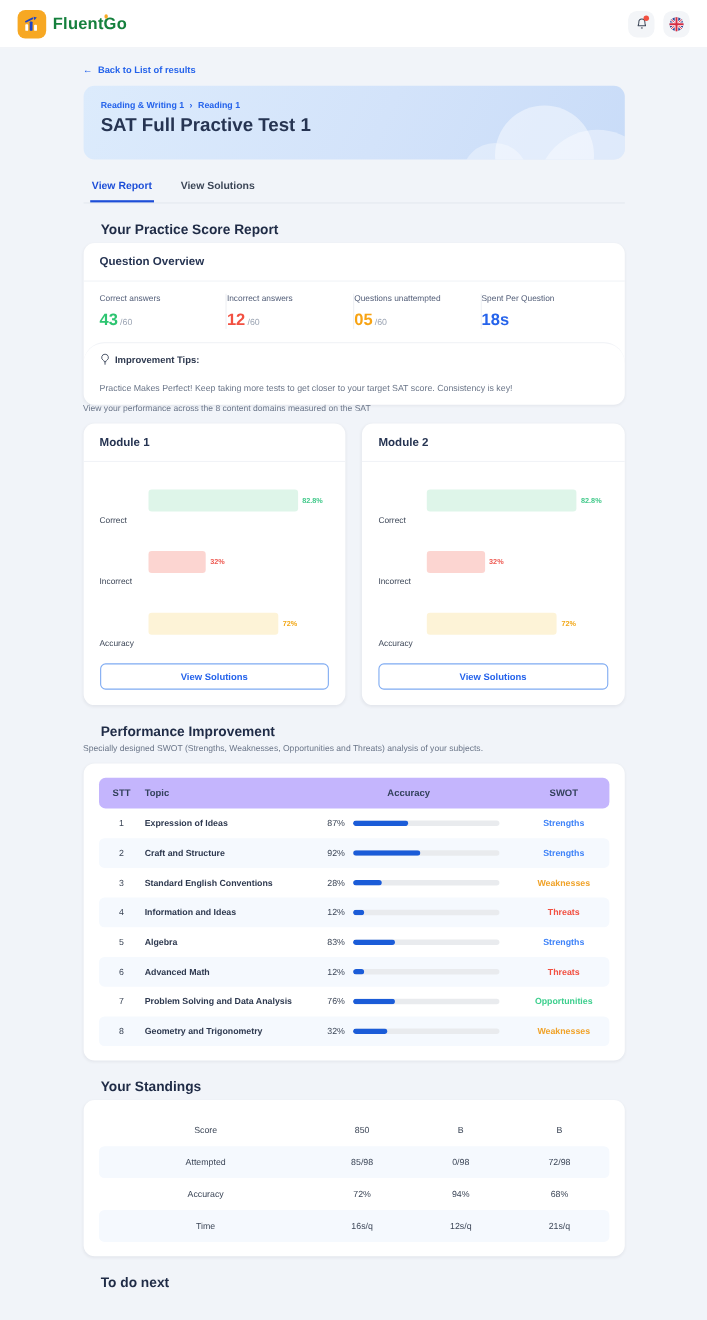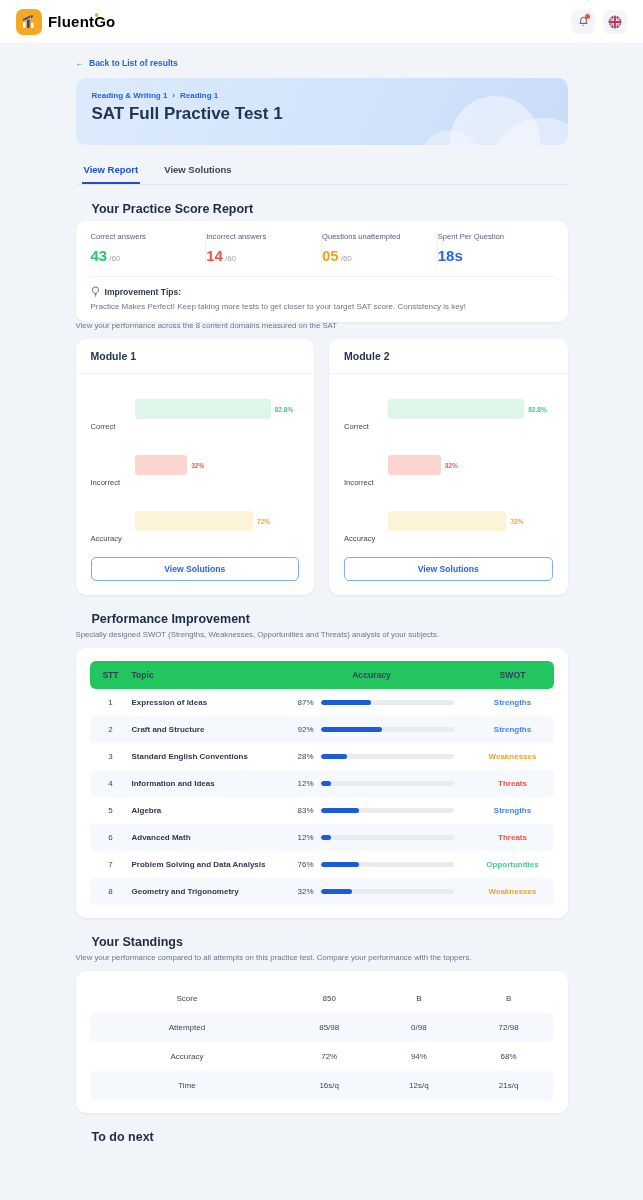--- a/index.html
+++ b/index.html
@@ -8,21 +8,21 @@
     background:#f1f4f9;
     font-family:"Liberation Sans", sans-serif;
     color:#263452;
   }
   
   .topbar{height:44px;background:#fff;border-bottom:1px solid #edf0f5;
     display:flex;align-items:center;justify-content:space-between;padding:0 16px;}
   .brand{display:flex;align-items:center;gap:6px;cursor:pointer;}
   .logo-badge{width:26px;height:26px;border-radius:7px;background:#f7a823;
     display:flex;align-items:center;justify-content:center;}
-  .brand-text{font-size:15px;font-weight:bold;color:#000000;letter-spacing:.2px;position:relative;}
+  .brand-text{font-size:15px;font-weight:bold;color:#15803d;letter-spacing:.2px;position:relative;}
   .brand-text::after{content:"";position:absolute;width:3.5px;height:3.5px;border-radius:50%;
     background:#f7a823;top:0px;left:69%;}
   .topbar-actions{display:flex;gap:8px;}
   .iconbtn{width:24px;height:24px;border-radius:8px;background:#f3f5f8;border:none;
     display:flex;align-items:center;justify-content:center;position:relative;cursor:pointer;}
   .bell-dot{position:absolute;top:4px;right:5px;width:5px;height:5px;border-radius:50%;background:#f25041;}
   
   .container{width:492px;margin:0 auto;padding-bottom:40px;}
   .back-link{display:inline-flex;align-items:center;gap:5px;color:#2563eb;
     font-size:8.5px;font-weight:bold;margin:14px 0 10px;cursor:pointer;text-decoration:none;}
@@ -48,35 +48,35 @@
   
   .qo-head{padding:11px 15px;font-size:10.5px;font-weight:bold;border-bottom:1px solid #f1f3f7;}
   .qo-stats{display:flex;padding:11px 15px 12px;}
   .stat{flex:1;border-left:1px solid #eef0f4;}
   .stat:first-child{padding-left:0;border-left:none;}
   .stat-lbl{font-size:7.6px;color:#55607a;margin-bottom:6px;}
   .stat-val{font-size:15px;font-weight:bold;}
   .stat-suffix{font-size:8px;color:#9aa3b2;font-weight:normal;margin-left:2px;}
   .qo-tips{border-top:1px solid #f1f3f7;padding:9px 15px 11px;border-radius:19px;}
   .tips-title{display:flex;align-items:center;gap:5px;font-size:8.6px;font-weight:bold;color:#2f3a50;}
-  .tips-text{font-size:8px;color:#6b7689;margin-top:5px;}
+  .tips-text{font-size:8px;color:#6b7689;margin-top:16px;}
   
   .modules{display:grid;grid-template-columns:1fr 1fr;gap:15px;}
   .m-head{padding:11px 15px;font-size:10.5px;font-weight:bold;border-bottom:1px solid #f1f3f7;}
   .m-body{padding:13px 15px 14px;}
   .m-row{display:flex;align-items:center;margin-bottom:12px;}
   .m-lbl{width:44px;font-size:7.6px;color:#3c4657;margin-top:35px;}
   .m-track{flex:1;display:flex;align-items:center;}
   .m-bar{height:20px;border-radius:3px;}
   .m-val{font-size:6.6px;font-weight:bold;margin-left:4px;white-space:nowrap;}
   .m-btn{width:100%;background:#fff;border:1px solid #7fabf2;color:#2563eb;border-radius:5px;
     font-size:8.6px;font-weight:bold;font-family:inherit;padding:6px 0;cursor:pointer;margin-top:2px;}
   
   .pi-card{padding:13px 14px;}
-  .phead{display:flex;align-items:center;background:#22c55e;border-radius:6px;
+  .phead{display:flex;align-items:center;background:#c4b5fd;border-radius:6px;
     font-size:8.6px;font-weight:bold;color:#33415c;}
   .c-stt{width:42px;text-align:center;padding:9px 0;}
   .c-topic{width:158px;}
   .c-acc{flex:1;display:flex;align-items:center;gap:7px;padding-right:18px;}
   .phead .c-acc{display:block;text-align:center;padding-right:18px;}
   .c-swot{width:82px;text-align:center;}
   .prow{display:flex;align-items:center;min-height:26px;border-radius:5px;}
   .prow:nth-child(even){background:#f5f9fe;}
   .prow .c-topic{font-size:8px;font-weight:bold;color:#2f3a50;}
   .prow .c-stt{font-size:8px;color:#3c4657;}
@@ -158,31 +158,32 @@
   
   <nav class="tabs">
     <div class="tab active">View Report</div>
     <div class="tab">View Solutions</div>
   </nav>
 
   
   <h2 class="section-h">Your Practice Score Report</h2>
 
   <section class="card">
+    <div class="qo-head">Question Overview</div>
     <div class="qo-stats">
       <div class="stat">
         <div class="stat-lbl">Correct answers</div>
         <div class="stat-val">
           <span style="color: rgb(45, 197, 113);">43</span><span class="stat-suffix">/60</span>
         </div>
       </div>
       <div class="stat">
         <div class="stat-lbl">Incorrect answers</div>
         <div class="stat-val">
-          <span style="color: rgb(242, 80, 65);">14</span><span class="stat-suffix">/60</span>
+          <span style="color: rgb(242, 80, 65);">12</span><span class="stat-suffix">/60</span>
         </div>
       </div>
       <div class="stat">
         <div class="stat-lbl">Questions unattempted</div>
         <div class="stat-val">
           <span style="color: rgb(247, 163, 19);">05</span><span class="stat-suffix">/60</span>
         </div>
       </div>
       <div class="stat">
         <div class="stat-lbl">Spent Per Question</div>
@@ -364,21 +365,20 @@
               <span class="fill" style="width: 24%;"></span>
             </span>
           </div>
           <div class="c-swot" style="color: rgb(240, 163, 42);">Weaknesses</div>
         </div>
       </div>
   </section>
 
   
   <h2 class="section-h">Your Standings</h2>
-  <p class="section-sub">View your performance compared to all attempts on this practice test. Compare your performance with the toppers.</p>
 
   <section class="card st-card">
     <div id="srows">
         <div class="s-row">
           <div class="s-c1">Score</div>
           <div class="s-c">850</div>
           <div class="s-c">B</div>
           <div class="s-c">B</div>
         </div>
         <div class="s-row">

